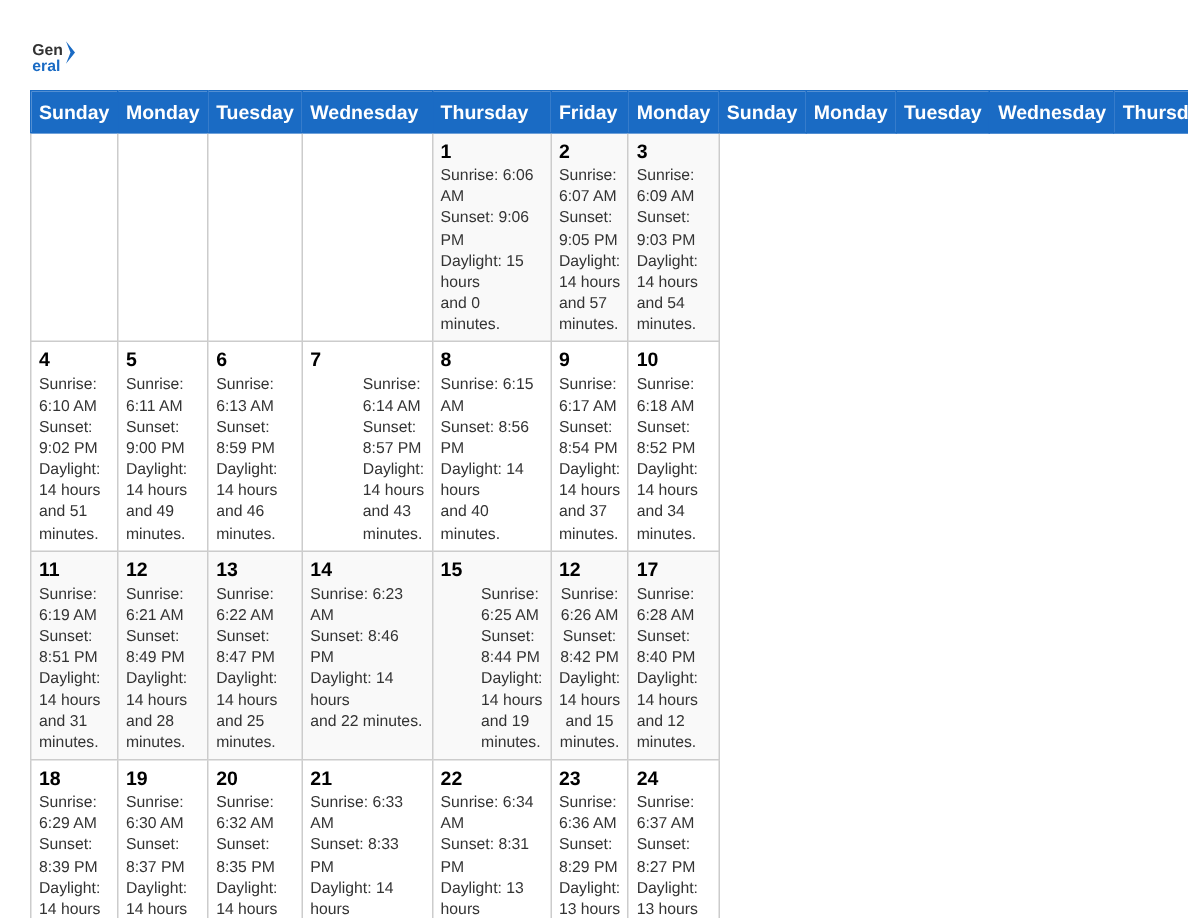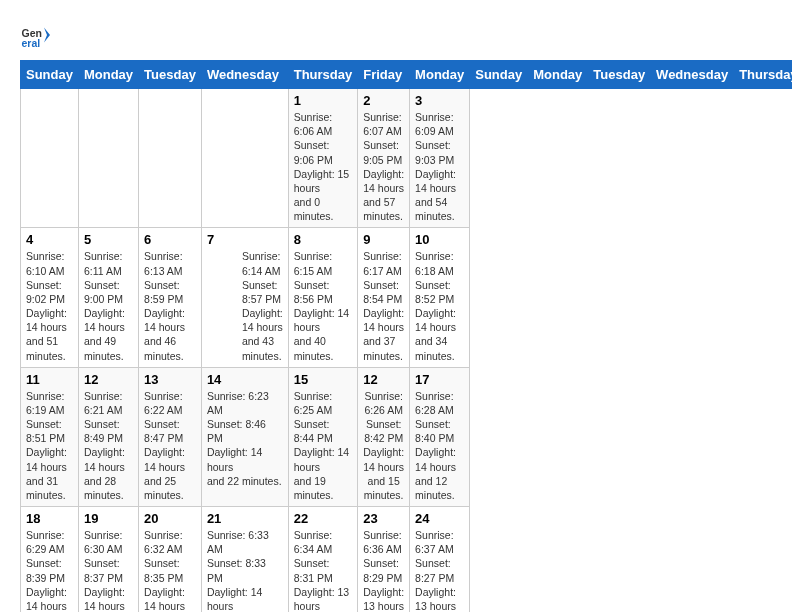--- a/index.html
+++ b/index.html
@@ -227,21 +227,21 @@
         </td>
         <td>
           <span class="day-number">14</span>
           <div class="day-info" style="white-space: pre-line;">Sunrise: 6:23 AM
 Sunset: 8:46 PM
 Daylight: 14 hours
 and 22 minutes.</div>
         </td>
         <td>
           <span class="day-number">15</span>
-          <div class="day-info" style="white-space: pre-line;">Sunrise: 6:25 AM
+          <div class="day-info" style="white-space: pre-line; margin-left: 27px;">Sunrise: 6:25 AM
 Sunset: 8:44 PM
 Daylight: 14 hours
 and 19 minutes.</div>
         </td>
         <td>
           <span class="day-number">12</span>
           <div class="day-info" style="white-space: pre-line; text-align: center;">Sunrise: 6:26 AM
 Sunset: 8:42 PM
 Daylight: 14 hours
 and 15 minutes.</div>

